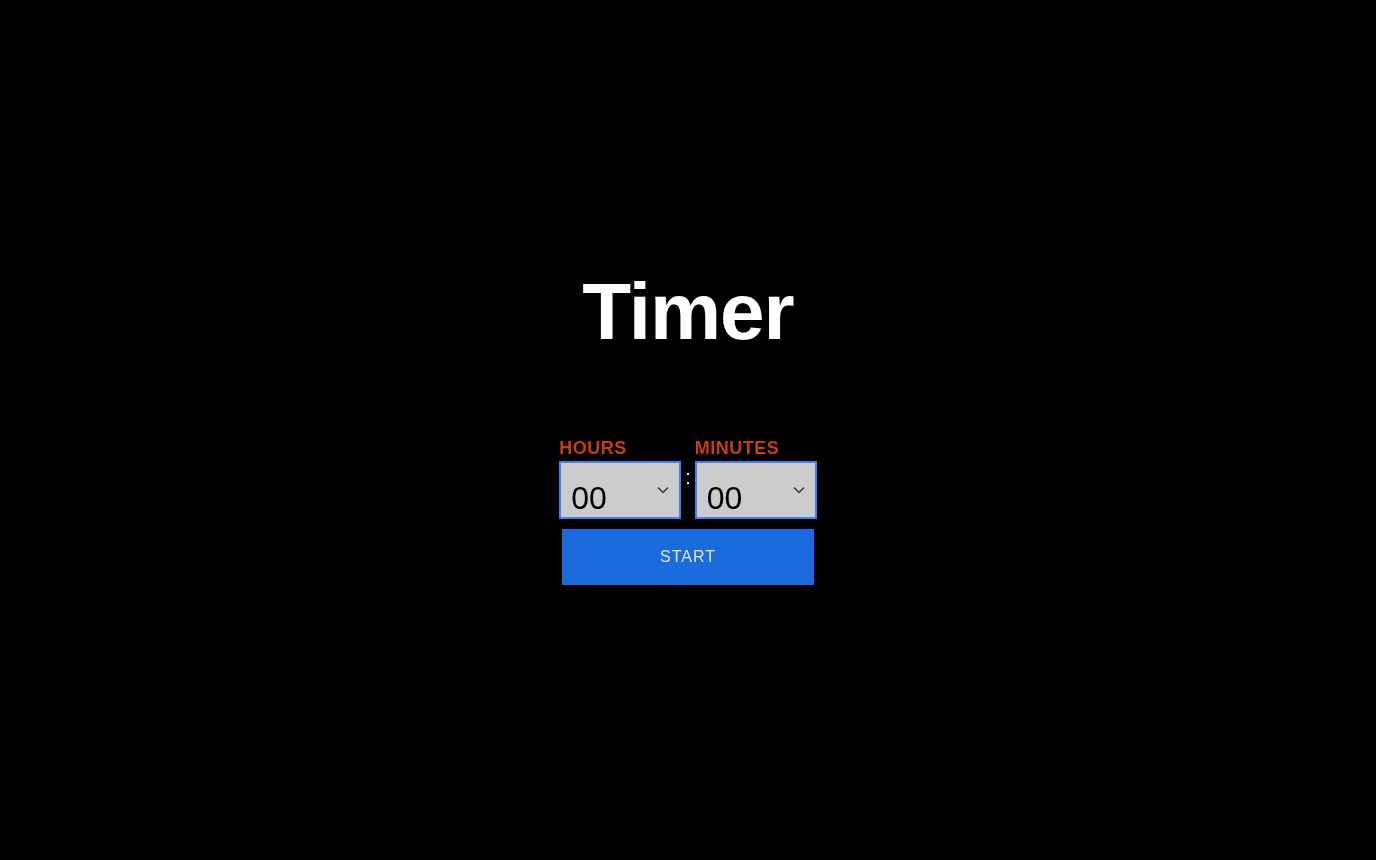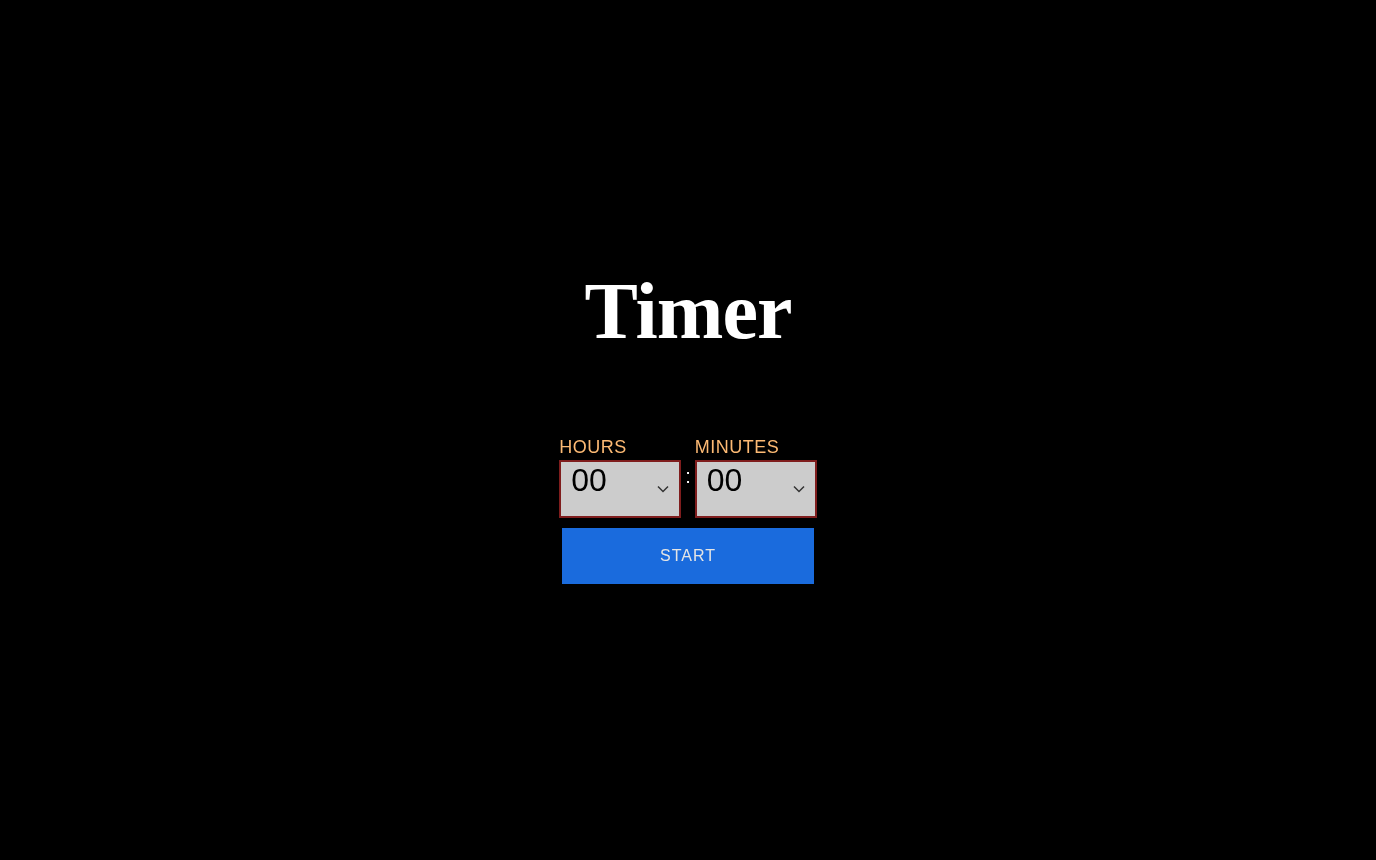--- a/index.html
+++ b/index.html
@@ -23,47 +23,46 @@
       flex-direction: column;
       align-items: center;
       margin-top: -10px;
     }
     .title {
       color: #ffffff;
       font-size: 80px;
       font-weight: 700;
       margin-bottom: 80px;
       letter-spacing: -1px;
-      font-family: Liberation Serif, serif;
     }
     .time-row {
       display: flex;
       align-items: flex-end;
       gap: 0;
     }
     .time-group {
       display: flex;
       flex-direction: column;
       align-items: flex-start;
     }
     .label {
-      color: #fdba74;
+      color: #c2410c;
       font-size: 18px;
-      font-weight: 400;
+      font-weight: 700;
       letter-spacing: 0.5px;
       margin-bottom: 2px;
     }
     .select-wrap {
       position: relative;
       width: 122px;
       height: 58px;
       background-color: #cccccc;
-      border: 2px solid #7f1d1d;
+      border: 2px solid #3b82f6;
       display: flex;
-      align-items: flex-start;
+      align-items: flex-end;
       padding-left: 10px;
       padding-right: 26px;
     }
     .select-value {
       color: #000000;
       font-size: 32px;
       font-weight: 400;
     }
     .chevron {
       position: absolute;

